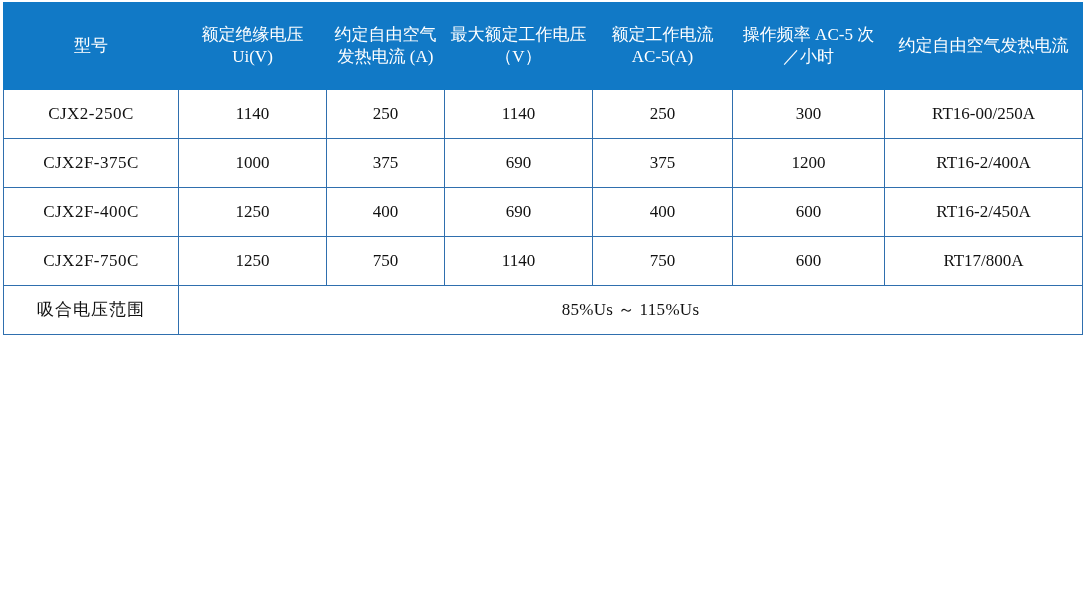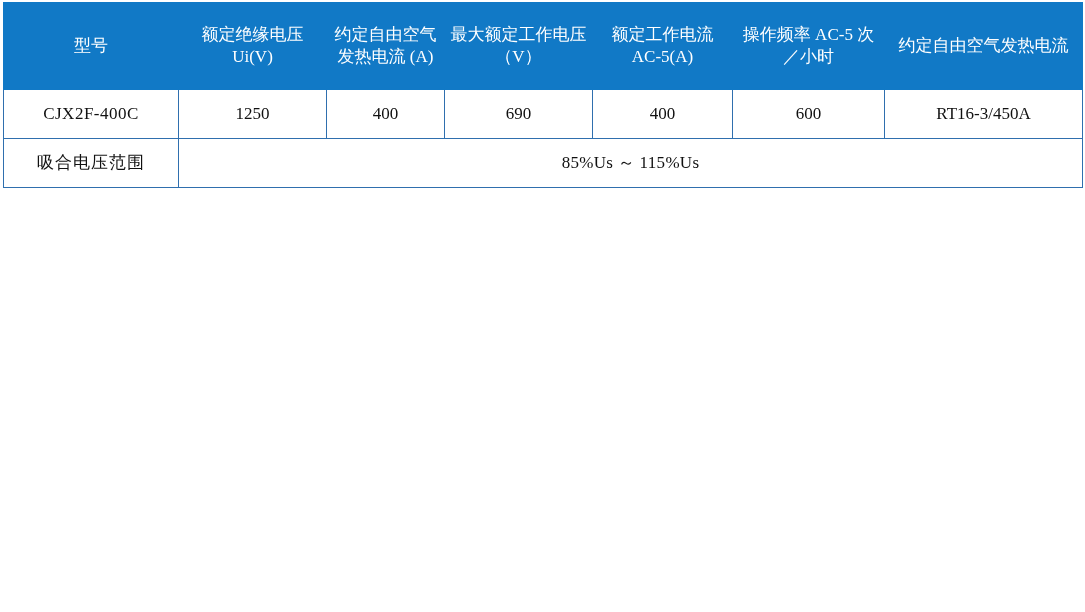--- a/index.html
+++ b/index.html
@@ -83,27 +83,54 @@
         <th>额定绝缘电压 Ui(V)</th>
         <th>约定自由空气发热电流 (A)</th>
         <th>最大额定工作电压（V）</th>
         <th>额定工作电流 AC-5(A)</th>
         <th>操作频率 AC-5 次／小时</th>
         <th>约定自由空气发热电流</th>
       </tr>
     </thead>
     <tbody>
       <tr>
+        <td class="model-cell">CJX2-250C</td>
+        <td>1140</td>
+        <td>250</td>
+        <td>1140</td>
+        <td>250</td>
+        <td>300</td>
+        <td>RT16-00/250A</td>
+      </tr>
+      <tr>
+        <td class="model-cell">CJX2F-375C</td>
+        <td>1000</td>
+        <td>375</td>
+        <td>690</td>
+        <td>375</td>
+        <td>1200</td>
+        <td>RT16-2/400A</td>
+      </tr>
+      <tr>
         <td class="model-cell">CJX2F-400C</td>
         <td>1250</td>
         <td>400</td>
         <td>690</td>
         <td>400</td>
         <td>600</td>
-        <td>RT16-3/450A</td>
+        <td>RT16-2/450A</td>
+      </tr>
+      <tr>
+        <td class="model-cell">CJX2F-750C</td>
+        <td>1250</td>
+        <td>750</td>
+        <td>1140</td>
+        <td>750</td>
+        <td>600</td>
+        <td>RT17/800A</td>
       </tr>
       <tr>
         <td class="note-label">吸合电压范围</td>
         <td class="wide-note" colspan="6">85%Us ～ 115%Us</td>
       </tr>
 
     </tbody>
   </table>
 </div>
 

